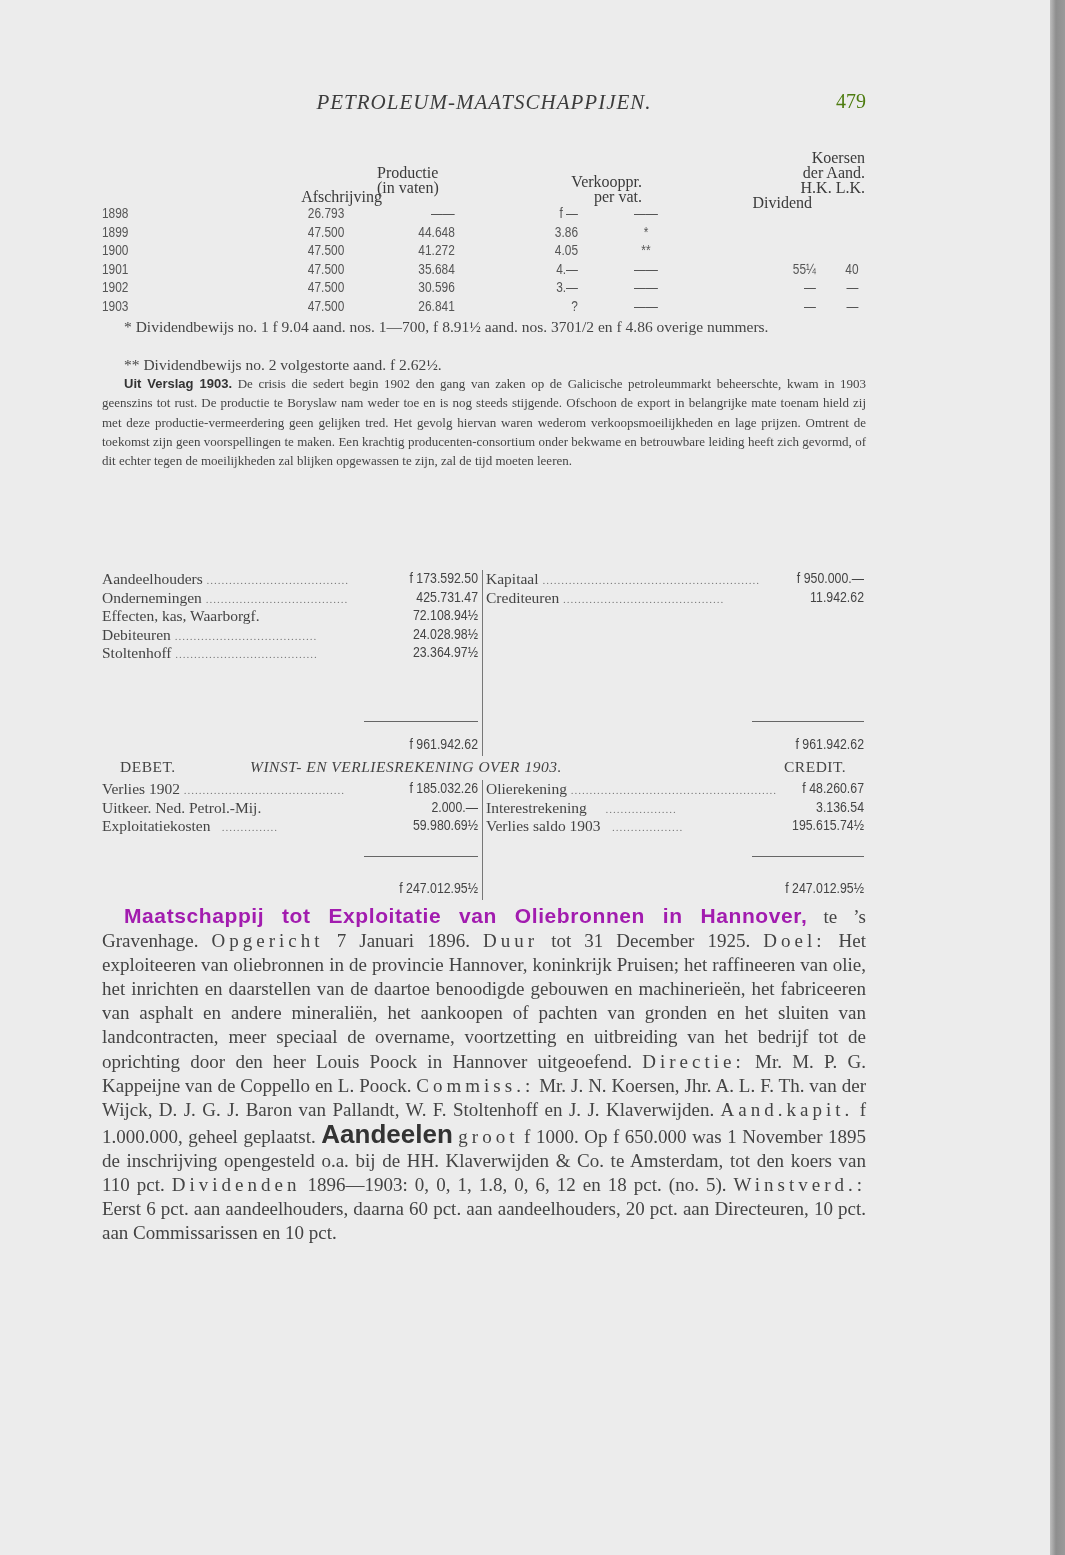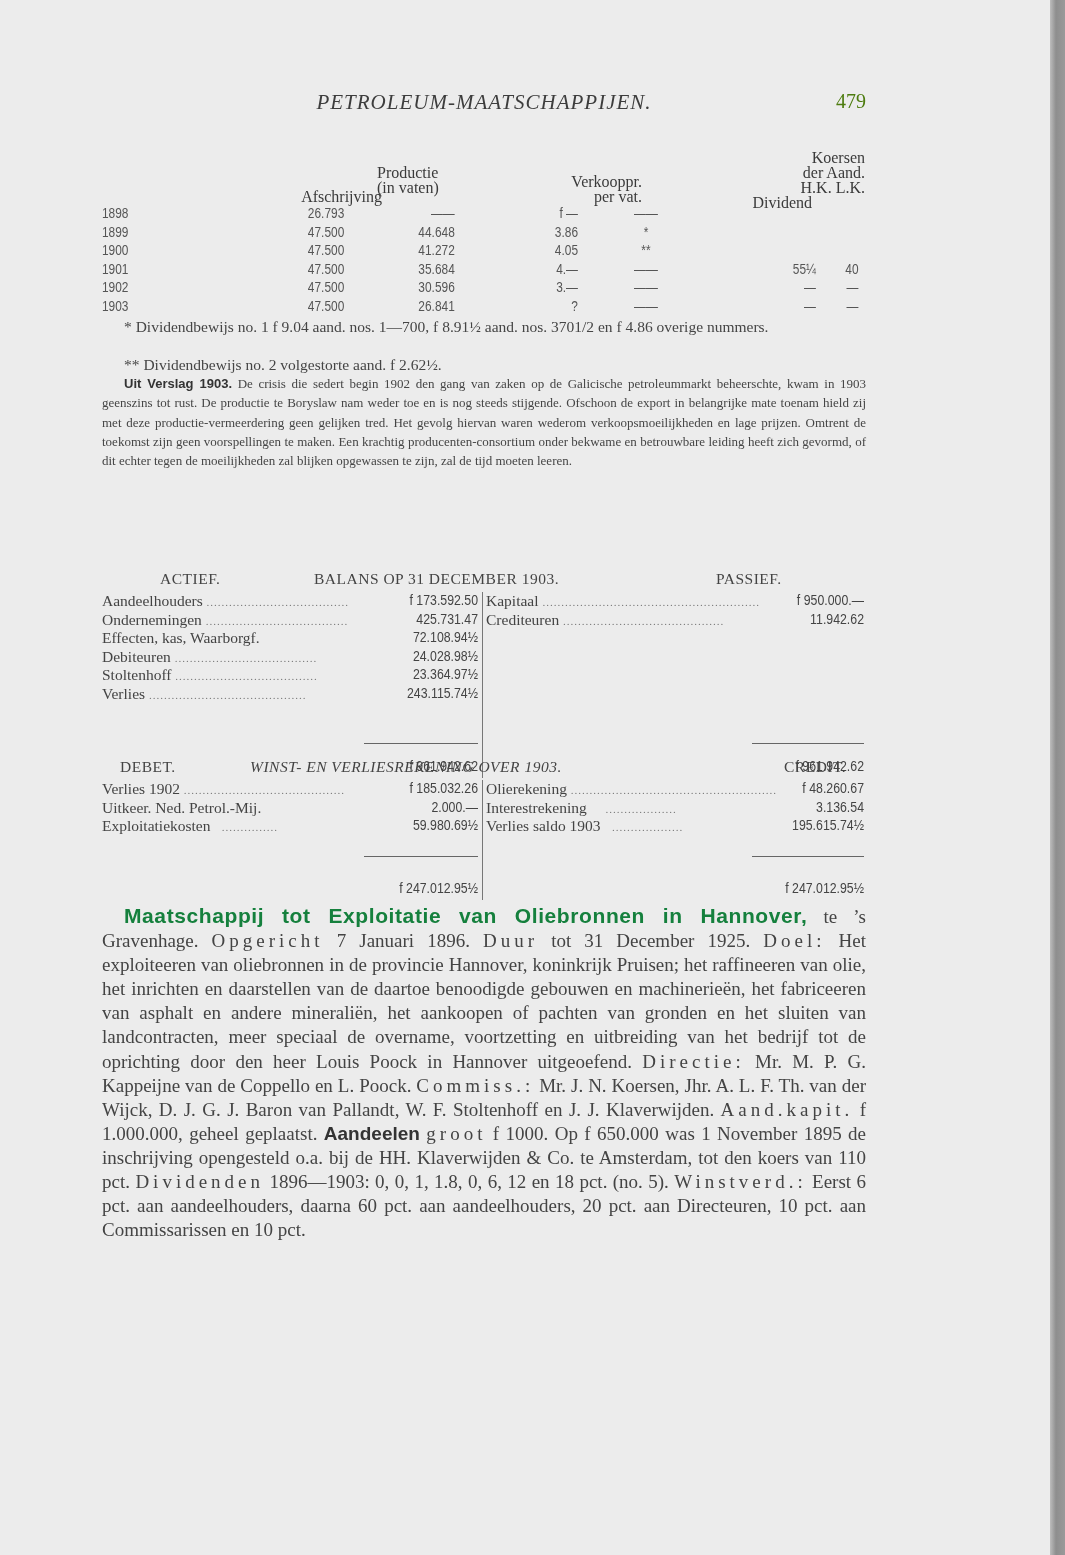--- a/index.html
+++ b/index.html
@@ -47,21 +47,21 @@
   .acct-divider { position: absolute; left: 380px; top: 0; bottom: 0; border-left: 1px solid #777; }
   .acct-line { position: relative; height: 18.5px; text-decoration: underline; }
   .acct-line .l { position: absolute; left: 0; width: 270px; white-space: nowrap; overflow: hidden; }
   .acct-line .l .dots { color: #777; letter-spacing: 1px; font-size: 11px; }
   .acct-line .v { position: absolute; left: 262px; width: 114px; text-align: right; font-family: "Liberation Sans", sans-serif; font-size: 14px; transform: scaleX(0.88); transform-origin: right; }
   .acct-line .l2 { position: absolute; left: 384px; width: 290px; white-space: nowrap; overflow: hidden; }
   .acct-line .l2 .dots { color: #777; letter-spacing: 1px; font-size: 11px; }
   .acct-line .v2 { position: absolute; left: 640px; width: 122px; text-align: right; font-family: "Liberation Sans", sans-serif; font-size: 14px; transform: scaleX(0.88); transform-origin: right; }
   .sum-rule-l { position: absolute; left: 262px; width: 114px; border-top: 1px solid #666; }
   .sum-rule-r { position: absolute; left: 650px; width: 112px; border-top: 1px solid #666; }
-  .heading-big { font-family: "Liberation Sans", sans-serif; font-weight: bold; font-size: 21px; letter-spacing: 0.6px; color: #15803d; }
+  .heading-big { font-family: "Liberation Sans", sans-serif; font-weight: bold; font-size: 21px; letter-spacing: 0.6px; color: #a21caf; }
 </style>
 </head>
 <body>
 
 <div class="page">
 
   <div class="running-head">
     <div class="running-title">PETROLEUM-MAATSCHAPPIJEN.</div>
     <div class="page-number">479</div>
   </div>
@@ -141,25 +141,20 @@
   <div class="para foot" style="top:355px;">
     <span class="indent"></span><span>** Dividendbewijs no. 2 volgestorte aand. f 2.62½.</span>
   </div>
 
   <div class="para" style="top:374px; font-size:13px; line-height:19.3px;">
     <span class="indent"></span><span class="bold-sans">Uit Verslag 1903.</span>
     <span>De crisis die sedert begin 1902 den gang van zaken op de Galicische petroleummarkt beheerschte, kwam in 1903 geenszins tot rust. De productie te Boryslaw nam weder toe en is nog steeds stijgende. Ofschoon de export in belangrijke mate toenam hield zij met deze productie-vermeerdering geen gelijken tred. Het gevolg hiervan waren wederom verkoopsmoeilijkheden en lage prijzen. Omtrent de toekomst zijn geen voorspellingen te maken. Een krachtig producenten-consortium onder bekwame en betrouwbare leiding heeft zich gevormd, of dit echter tegen de moeilijkheden zal blijken opgewassen te zijn, zal de tijd moeten leeren.</span>
   </div>
 
   <div class="acct" style="top:570px;">
-    <div class="acct-title">
-      <span style="left:58px;">ACTIEF.</span>
-      <span style="left:212px;">BALANS OP 31 DECEMBER 1903.</span>
-      <span style="left:614px;">PASSIEF.</span>
-    </div>
     <div class="acct-body" style="height:176px;">
       <div class="acct-divider" style="bottom:-10px;"></div>
       <div class="acct-line">
         <span class="l"><span>Aandeelhouders</span> <span class="dots">......................................</span></span>
         <span class="v">f 173.592.50</span>
         <span class="l2"><span>Kapitaal</span> <span class="dots">..........................................................</span></span>
         <span class="v2">f 950.000.—</span>
       </div>
       <div class="acct-line">
         <span class="l"><span>Ondernemingen</span> <span class="dots">......................................</span></span>
@@ -171,24 +166,20 @@
         <span class="l"><span>Effecten, kas, Waarborgf.</span></span>
         <span class="v">72.108.94½</span>
       </div>
       <div class="acct-line">
         <span class="l"><span>Debiteuren</span> <span class="dots">......................................</span></span>
         <span class="v">24.028.98½</span>
       </div>
       <div class="acct-line">
         <span class="l"><span>Stoltenhoff</span> <span class="dots">......................................</span></span>
         <span class="v">23.364.97½</span>
-      </div>
-      <div class="acct-line">
-        <span class="l"><span>Verlies</span> <span class="dots">..........................................</span></span>
-        <span class="v">243.115.74½</span>
       </div>
       <div class="sum-rule-l" style="top:151px;"></div>
       <div class="sum-rule-r" style="top:151px;"></div>
       <div class="acct-line" style="position:absolute; top:166px; width:764px;">
         <span class="v">f 961.942.62</span>
         <span class="v2">f 961.942.62</span>
       </div>
     </div>
   </div>
 
@@ -235,21 +226,21 @@
     <span class="spaced">Duur</span>
     <span>tot 31 December 1925.</span>
     <span class="spaced">Doel:</span>
     <span>Het exploiteeren van oliebronnen in de provincie Hannover, koninkrijk Pruisen; het raffineeren van olie, het inrichten en daarstellen van de daartoe benoodigde gebouwen en machinerieën, het fabriceeren van asphalt en andere mineraliën, het aankoopen of pachten van gronden en het sluiten van landcontracten, meer speciaal de overname, voortzetting en uitbreiding van het bedrijf tot de oprichting door den heer Louis Poock in Hannover uitgeoefend.</span>
     <span class="spaced">Directie:</span>
     <span>Mr. M. P. G. Kappeijne van de Coppello en L. Poock.</span>
     <span class="spaced">Commiss.:</span>
     <span>Mr. J. N. Koersen, Jhr. A. L. F. Th. van der Wijck, D. J. G. J. Baron van Pallandt, W. F. Stoltenhoff en J. J. Klaverwijden.</span>
     <span class="spaced">Aand.kapit.</span>
     <span>f 1.000.000, geheel geplaatst.</span>
-    <span class="bold-sans" style="font-size:19px;">Aandeelen</span>
+    <span class="bold-sans" style="font-size:26px;">Aandeelen</span>
     <span class="spaced">groot</span>
     <span>f 1000. Op f 650.000 was 1 November 1895 de inschrijving opengesteld o.a. bij de HH. Klaverwijden &amp; Co. te Amsterdam, tot den koers van 110 pct.</span>
     <span class="spaced">Dividenden</span>
     <span>1896—1903: 0, 0, 1, 1.8, 0, 6, 12 en 18 pct. (no. 5).</span>
     <span class="spaced">Winstverd.:</span>
     <span>Eerst 6 pct. aan aandeelhouders, daarna 60 pct. aan aandeelhouders, 20 pct. aan Directeuren, 10 pct. aan Commissarissen en 10 pct.</span>
   </div>
 </div>
 
 <div class="edge-strip"></div>

